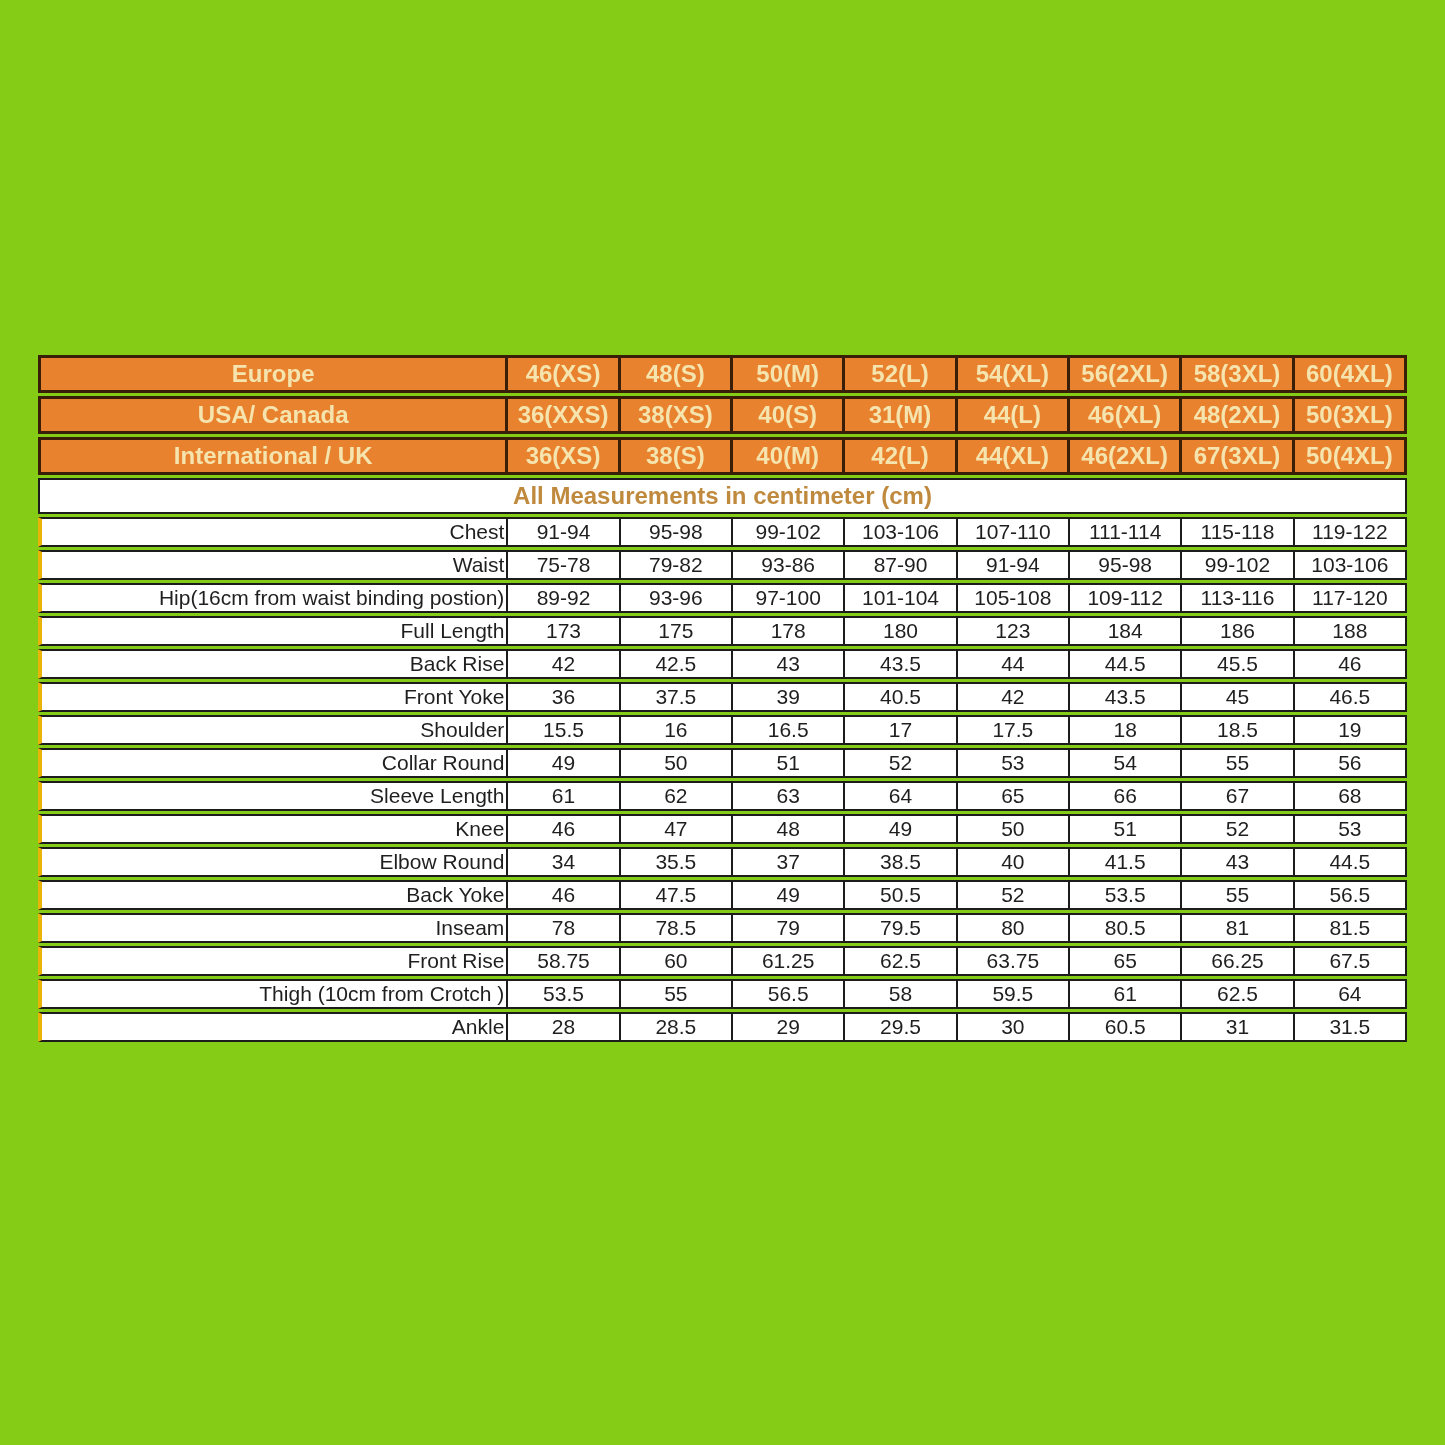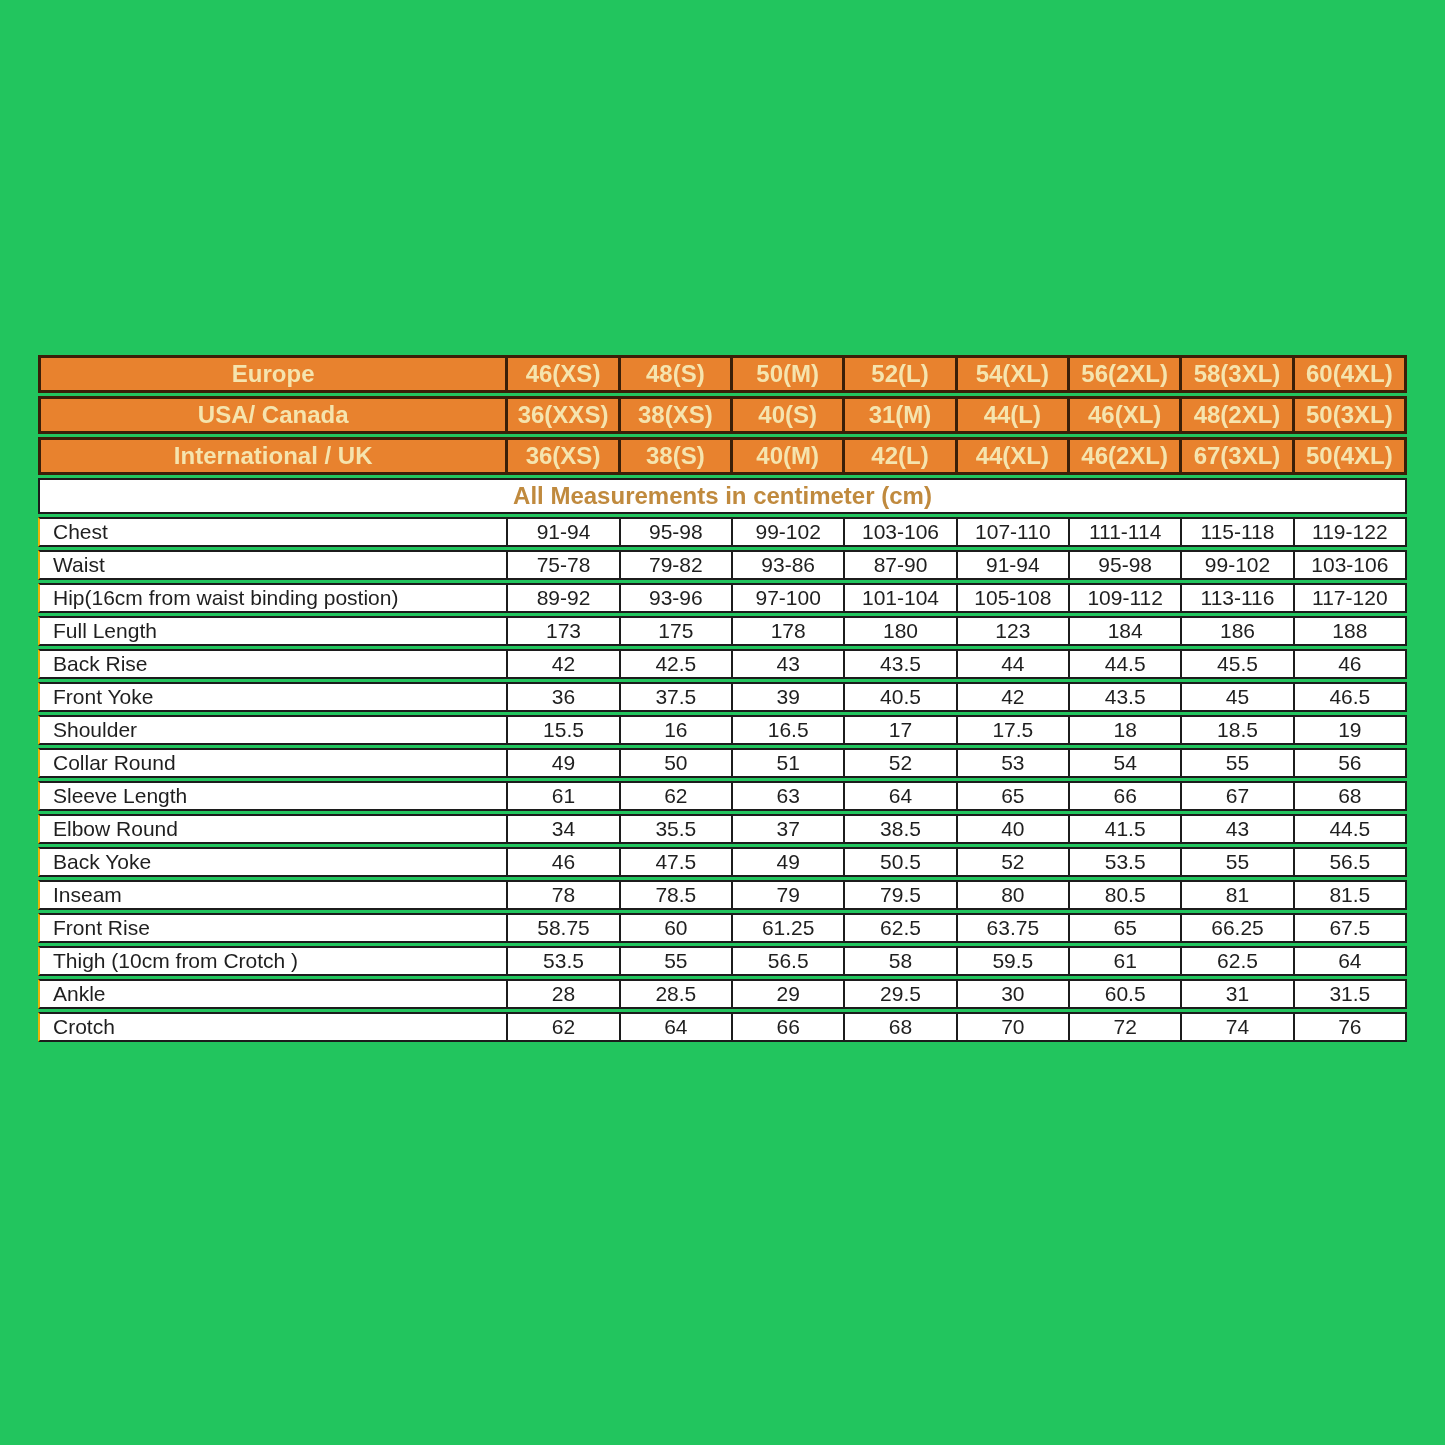--- a/index.html
+++ b/index.html
@@ -4,21 +4,21 @@
 <style>
   html, body {
     margin: 0;
     padding: 0;
     background: #ffffff;
   }
   .canvas {
     position: relative;
     width: 1445px;
     height: 1445px;
-    background: #22c55e;
+    background: #84cc16;
     font-family: "Liberation Sans", sans-serif;
     overflow: hidden;
   }
   table.size-table {
     position: absolute;
     left: 38px;
     top: 352px;
     width: 1369px;
     table-layout: fixed;
     border-collapse: separate;
@@ -66,22 +66,22 @@
     border-right: 2px solid #1C1C1C;
     color: #1F1F1F;
     font-size: 21px;
     height: 26px;
     text-align: center;
     padding: 0 2px;
     white-space: nowrap;
     overflow: hidden;
   }
   tbody tr.data-row td:first-child {
-    border-left: 2px solid #eab308;
-    text-align: left;
+    border-left: 4px solid #eab308;
+    text-align: right;
     padding-left: 13px;
   }
 </style>
 </head>
 <body>
 
 <div class="canvas">
   <table class="size-table">
     <colgroup>
       <col class="label-col">
@@ -228,20 +228,31 @@
           <td>61</td>
           <td>62</td>
           <td>63</td>
           <td>64</td>
           <td>65</td>
           <td>66</td>
           <td>67</td>
           <td>68</td>
         </tr>
         <tr class="data-row">
+          <td>Knee</td>
+          <td>46</td>
+          <td>47</td>
+          <td>48</td>
+          <td>49</td>
+          <td>50</td>
+          <td>51</td>
+          <td>52</td>
+          <td>53</td>
+        </tr>
+        <tr class="data-row">
           <td>Elbow Round</td>
           <td>34</td>
           <td>35.5</td>
           <td>37</td>
           <td>38.5</td>
           <td>40</td>
           <td>41.5</td>
           <td>43</td>
           <td>44.5</td>
         </tr>
@@ -293,26 +304,15 @@
           <td>Ankle</td>
           <td>28</td>
           <td>28.5</td>
           <td>29</td>
           <td>29.5</td>
           <td>30</td>
           <td>60.5</td>
           <td>31</td>
           <td>31.5</td>
         </tr>
-        <tr class="data-row">
-          <td>Crotch</td>
-          <td>62</td>
-          <td>64</td>
-          <td>66</td>
-          <td>68</td>
-          <td>70</td>
-          <td>72</td>
-          <td>74</td>
-          <td>76</td>
-        </tr>
       </tbody>
   </table>
 </div>
 
 </body></html>

